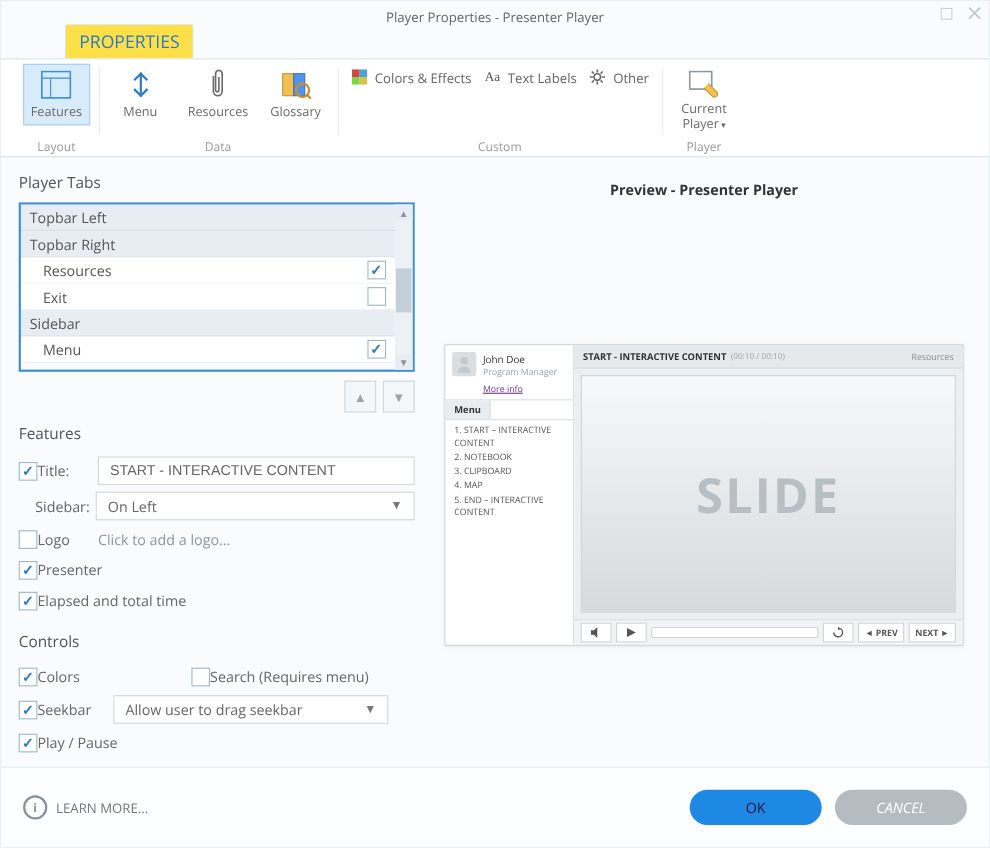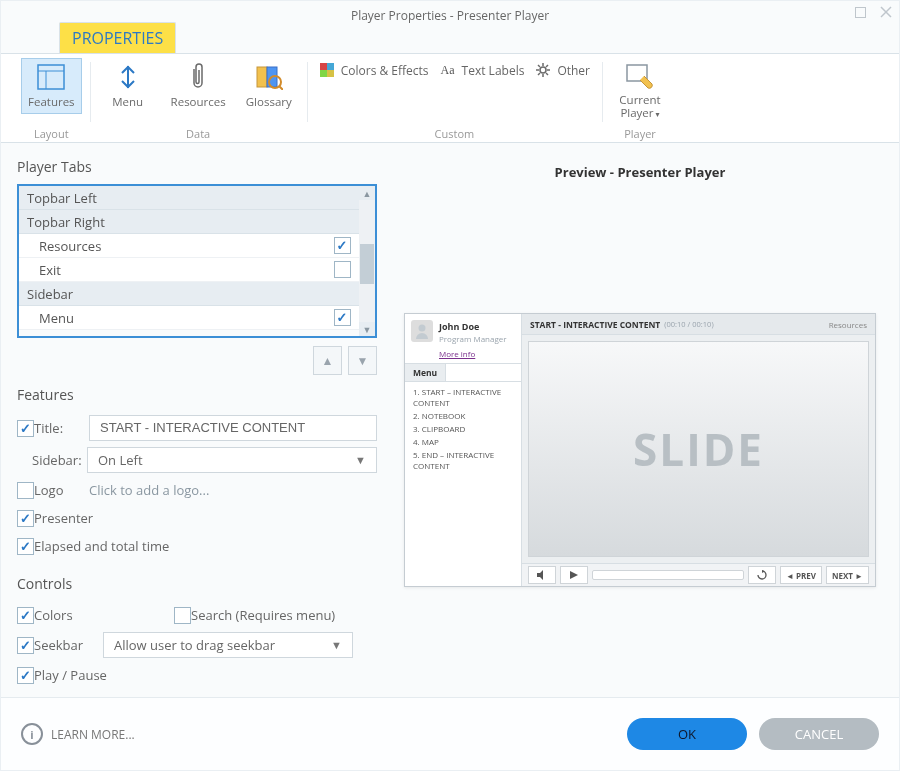--- a/index.html
+++ b/index.html
@@ -179,21 +179,21 @@
   .player {
     width:470px;height:272px;border:1px solid #c5ccd2;background:#fff;
     box-shadow:0 1px 3px rgba(0,0,0,0.08);
     display:flex;flex-direction:column;
     position:relative;
   }
   .pbody{flex:1;display:flex;}
   .psidebar{width:116px;background:#fff;border-right:1px solid #d7dee3;display:flex;flex-direction:column;}
   .pperson{display:flex;gap:6px;padding:6px 6px 2px 6px;align-items:flex-start;}
   .avatar{width:22px;height:22px;background:#ddd;border-radius:3px;display:flex;align-items:center;justify-content:center;color:#9aa4ad;}
-  .pname{font-size:9px;font-weight:bold;color:#333;}
+  .pname{font-size:9px;font-weight:normal;color:#333;}
   .prole{font-size:8px;color:#9aa4ad;}
   .pmore{font-size:8px;color:#7a2f8c;text-decoration:underline;padding:2px 6px 4px 34px;}
   .ptabrow{display:flex;border-top:1px solid #d7dee3;border-bottom:1px solid #d7dee3;}
   .ptab{font-size:8.5px;font-weight:bold;color:#333;padding:3px 8px;border-right:1px solid #d7dee3;background:#e9edf0;}
   .pmenu{padding:4px 8px;font-size:8px;color:#555;}
   .pmenu div{margin-bottom:2px;}
   .pmain{flex:1;display:flex;flex-direction:column;background:#eceff1;}
   .pheader{height:20px;display:flex;align-items:center;padding:0 8px;font-size:8.5px;color:#333;background:#e5e9ec;border-bottom:1px solid #d7dee3;}
   .pheader .small{color:#9aa4ad;font-size:7.5px;margin-left:4px;}
   .pheader .res{margin-left:auto;font-size:8px;color:#888;}
@@ -211,21 +211,21 @@
   .learn{display:flex;align-items:center;gap:8px;color:#777;font-size:12px;}
   .info-ico{width:18px;height:18px;border:2px solid #889099;border-radius:50%;font-size:11px;font-weight:bold;color:#889099;display:flex;align-items:center;justify-content:center;}
   .spacer{flex:1;}
   .pill{
     min-width:84px;height:32px;border-radius:16px;
     display:flex;align-items:center;justify-content:center;
     font-size:13px;font-weight:500;
     padding:0 18px;
   }
   .ok{background:#1e88e5;color:#0f172a;}
-  .cancel{background:#b4bcc2;color:#fff;}
+  .cancel{background:#b4bcc2;color:#fff;font-style:italic;}
 </style>
 </head>
 <body>
 
 <div class="window">
 
   <div class="titlebar">
     <span>Player Properties - Presenter Player</span>
     <div class="winbtns">
       <span class="winbtn">

